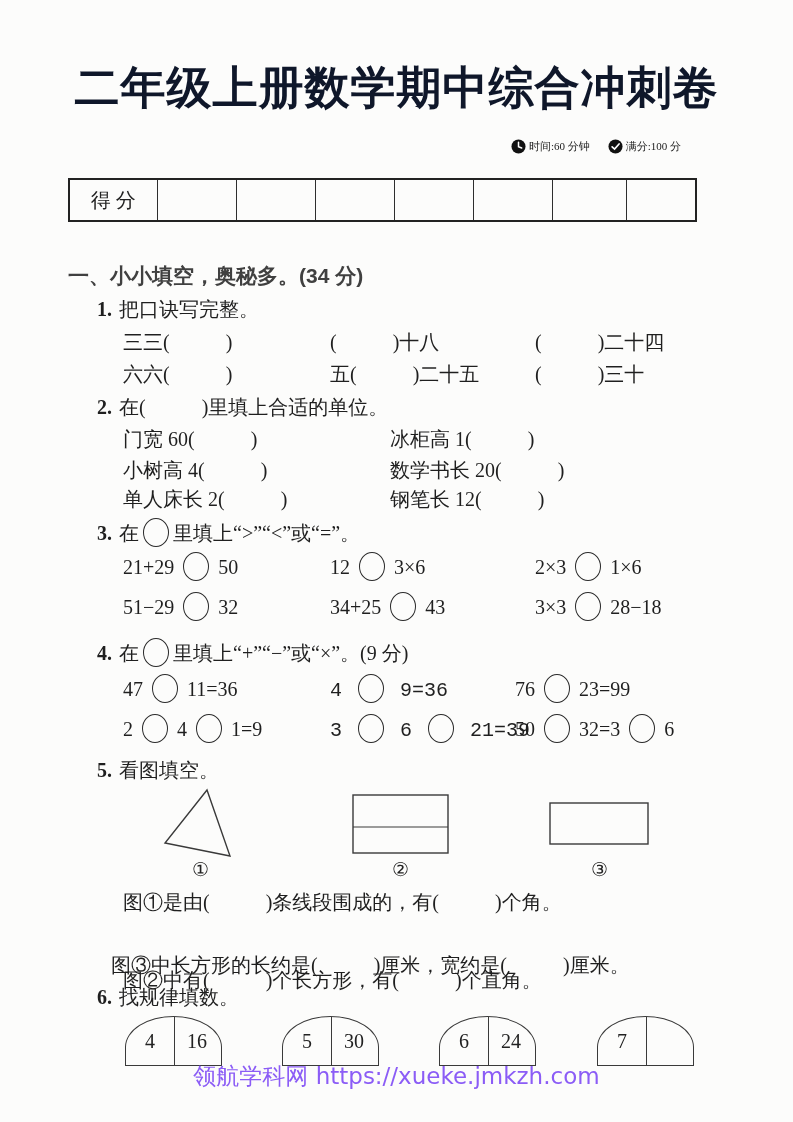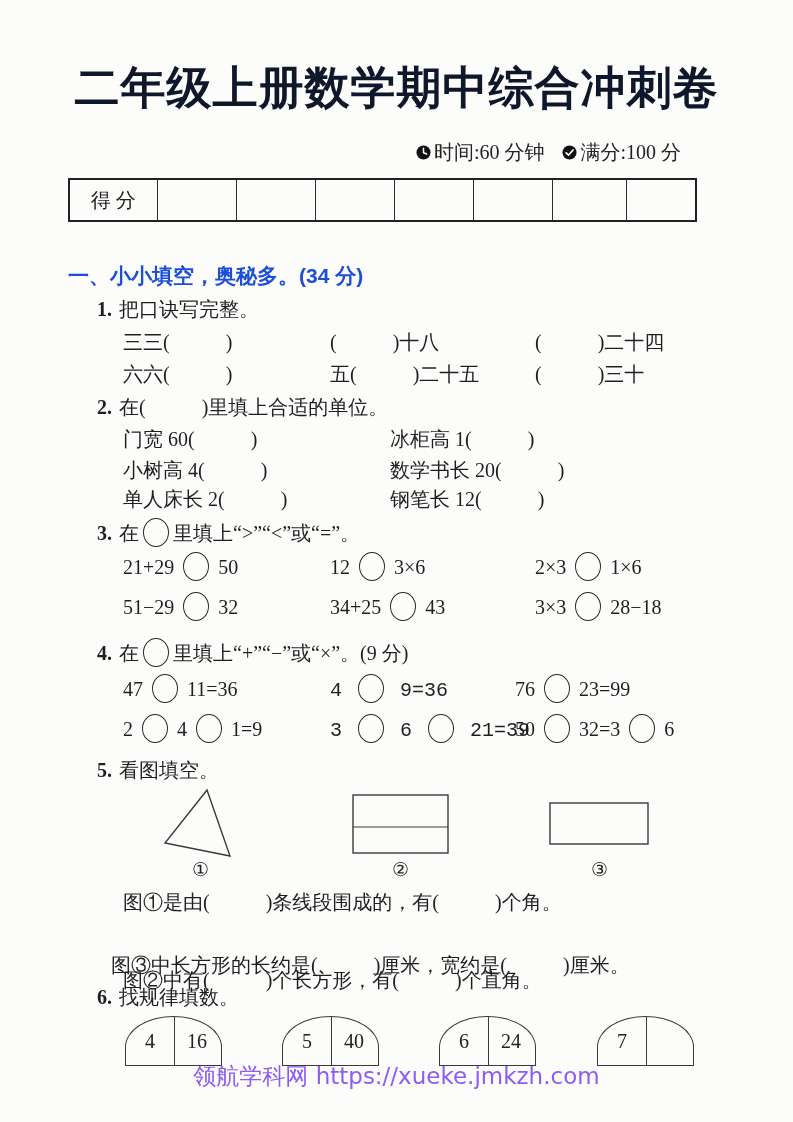--- a/index.html
+++ b/index.html
@@ -8,36 +8,36 @@
     background:#fcfcfb;color:#1f1f1f;overflow:hidden;
     font-family:"Liberation Serif","DejaVu Serif",serif;
     font-size:20px;
   }
   .abs{position:absolute;white-space:nowrap;}
   .title{
     top:58px;left:0;width:100%;text-align:center;
     font-size:45px;font-weight:900;letter-spacing:1px;
     font-family:"Liberation Serif","DejaVu Serif",serif;color:#0f172a;
   }
-  .meta{top:139px;right:112px;display:flex;gap:18px;align-items:center;font-size:20px;color:#222;}
+  .meta{top:139px;right:112px;display:flex;gap:18px;align-items:center;font-size:11px;color:#222;}
   .meta-item{display:flex;align-items:center;gap:3px;}
   .meta-item svg{display:block;}
   table.score{
     position:absolute;left:68px;top:178px;width:627px;
     border-collapse:collapse;table-layout:fixed;
     font-size:20px;color:#222;
   }
   table.score td{
     border:1.2px solid #2e2e2e;text-align:center;vertical-align:middle;
     height:32px;padding:0;overflow:hidden;
   }
   table.score{border:2px solid #222;}
   table.score tr.scorerow td{height:40px;}
   .sec-head{
-    top:262px;left:68px;font-size:21px;font-weight:700;color:#1d4ed8;
+    top:262px;left:68px;font-size:21px;font-weight:700;color:#404040;
     font-family:"Liberation Sans","DejaVu Sans",sans-serif;
   }
   .qline{left:97px;}
   .qno{font-weight:700;margin-right:7px;}
   .row{left:123px;height:34px;}
   .row .c{position:absolute;top:0;white-space:nowrap;}
   .colA0{left:0;} .colA1{left:207px;} .colA2{left:412px;}
   .colB0{left:0;} .colB1{left:267px;}
   .colC0{left:0;} .colC1{left:207px;font-family:Liberation Mono, monospace;} .colC2{left:392px;}
   .blank{display:inline-block;width:56px;}
@@ -195,21 +195,21 @@
     <span class="qno">6.</span><span>找规律填数。</span>
   </div>
   <div class="fan" style="left:125px">
     <span class="divider"></span>
     <span class="num l">4</span>
     <span class="num r">16</span>
   </div>
   <div class="fan" style="left:282px">
     <span class="divider"></span>
     <span class="num l">5</span>
-    <span class="num r">40</span>
+    <span class="num r">30</span>
   </div>
   <div class="fan" style="left:439px">
     <span class="divider"></span>
     <span class="num l">6</span>
     <span class="num r">24</span>
   </div>
   <div class="fan" style="left:597px">
     <span class="divider"></span>
     <span class="num l">7</span>
     <span class="num r"></span>

